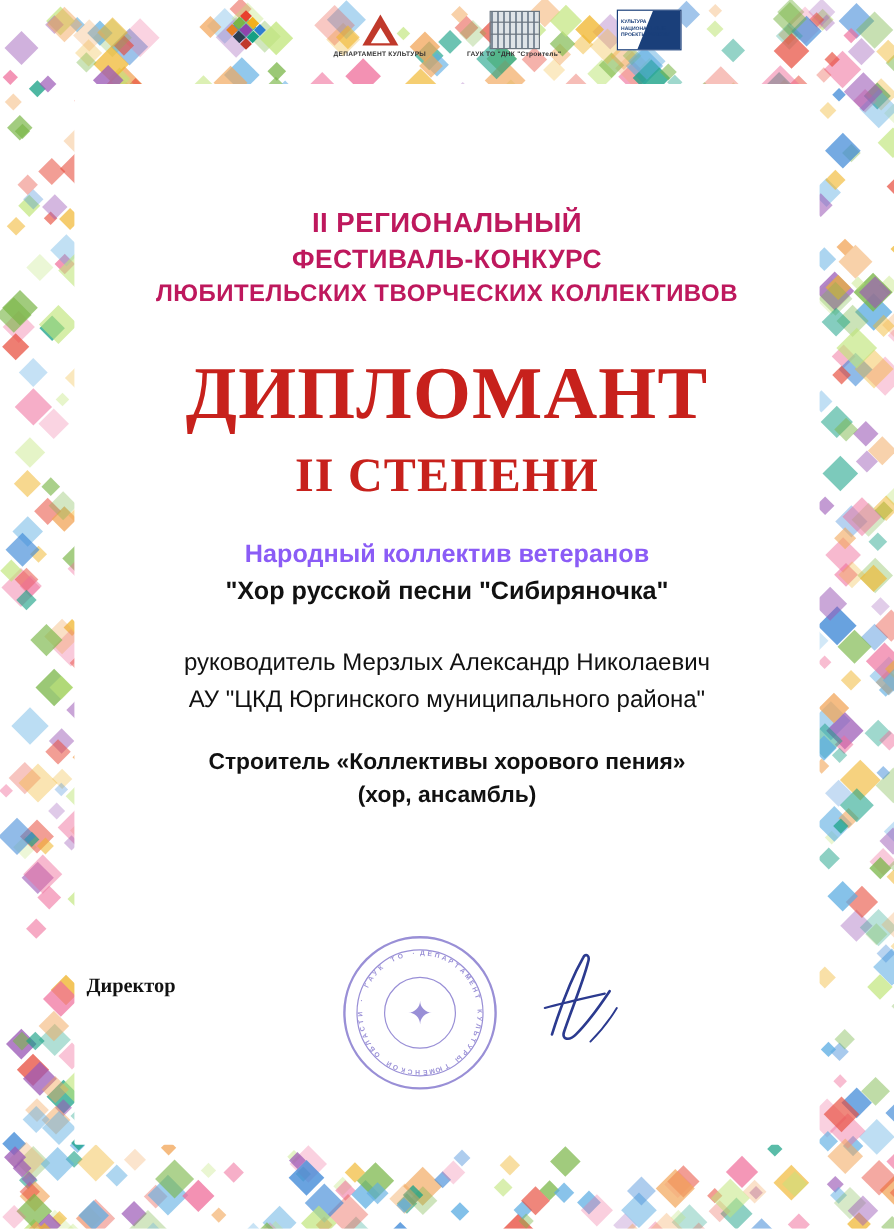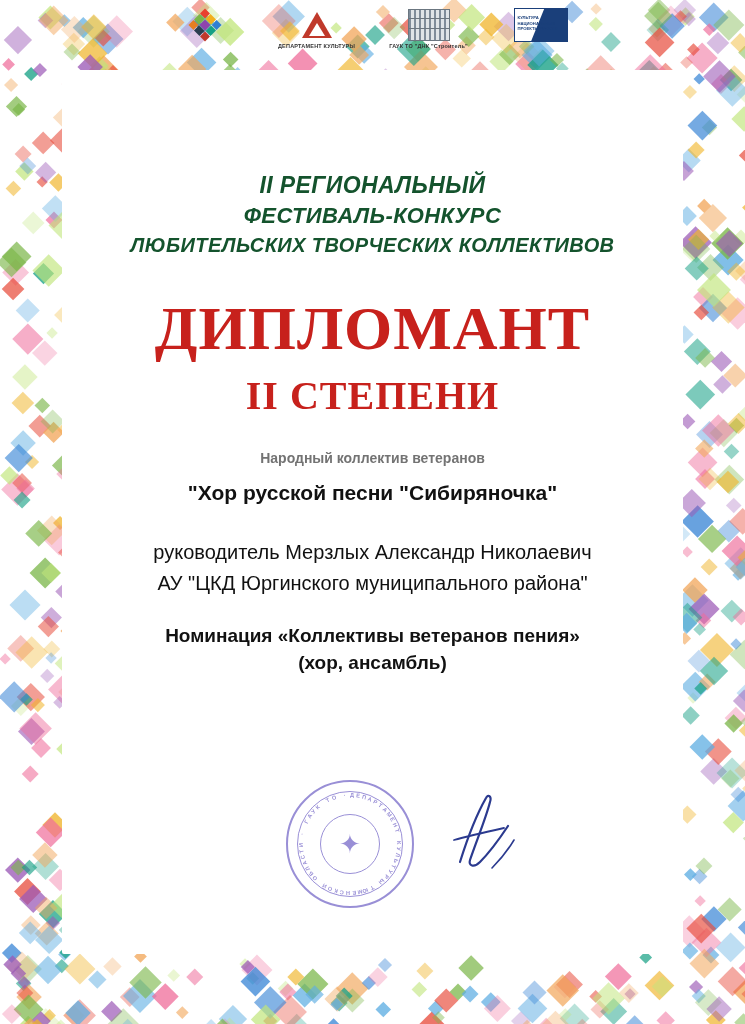--- a/index.html
+++ b/index.html
@@ -149,23 +149,22 @@
     position: absolute;
     left: 0; right: 0;
     top: 0;
     z-index: 6;
     text-align: center;
   }
 
   .festline {
     font-family: "Liberation Sans", sans-serif;
     font-weight: bold;
-    color: #14532d;
+    color: #be185d;
     letter-spacing: .4px;
-    font-style: italic;
   }
   .f1 { position:absolute; top:172px; left:0; right:0; font-size: 23px; }
   .f2 { position:absolute; top:203px; left:0; right:0; font-size: 22px; }
   .f3 { position:absolute; top:234px; left:0; right:0; font-size: 20px; }
 
   .diplomant {
     position: absolute;
     top: 297px; left: 0; right: 0;
     font-family: "Liberation Serif", serif;
     font-weight: bold;
@@ -179,21 +178,21 @@
     top: 372px; left: 0; right: 0;
     font-family: "Liberation Serif", serif;
     font-weight: bold;
     font-size: 40px;
     color: #c7211c;
     letter-spacing: 1px;
   }
 
   .rec1 {
     position: absolute; top: 450px; left: 0; right: 0;
-    font-size: 14px; font-weight: bold; color: #737373;
+    font-size: 21px; font-weight: bold; color: #8b5cf6;
   }
   .rec2 {
     position: absolute; top: 481px; left: 0; right: 0;
     font-size: 21px; font-weight: bold; color: #111;
   }
   .lead1 {
     position: absolute; top: 541px; left: 0; right: 0;
     font-size: 20px; color: #111;
   }
   .lead2 {
@@ -824,21 +823,21 @@
 
     <div class="diplomant">ДИПЛОМАНТ</div>
     <div class="degree">II СТЕПЕНИ</div>
 
     <div class="rec1">Народный коллектив ветеранов</div>
     <div class="rec2">"Хор русской песни "Сибиряночка"</div>
 
     <div class="lead1">руководитель Мерзлых Александр Николаевич</div>
     <div class="lead2">АУ "ЦКД Юргинского муниципального района"</div>
 
-    <div class="nom1">Номинация «Коллективы ветеранов пения»</div>
+    <div class="nom1">Строитель «Коллективы хорового пения»</div>
     <div class="nom2">(хор, ансамбль)</div>
   </div>
 
   <div class="stamp">
     <div class="stamp-ring-text" id="ringtext">
         <span style="transform: rotate(-90deg) translate(52px) rotate(90deg);">Д</span>
         <span style="transform: rotate(-82.8deg) translate(52px) rotate(90deg);">Е</span>
         <span style="transform: rotate(-75.6deg) translate(52px) rotate(90deg);">П</span>
         <span style="transform: rotate(-68.4deg) translate(52px) rotate(90deg);">А</span>
         <span style="transform: rotate(-61.2deg) translate(52px) rotate(90deg);">Р</span>
@@ -894,16 +893,17 @@
   <div class="autograph">
     <svg width="80" height="90" viewBox="0 0 80 90">
       <path d="M8 72 C 18 40, 26 22, 34 8 C 36 4, 40 6, 38 12 C 34 28, 24 52, 18 70 C 16 76, 22 78, 28 72 C 38 62, 48 48, 56 36" fill="none" stroke="#2b3a8f" stroke-width="2.2" stroke-linecap="round"></path>
       <path d="M2 50 C 16 46, 34 42, 52 38" fill="none" stroke="#2b3a8f" stroke-width="1.8" stroke-linecap="round"></path>
       <path d="M40 78 C 48 70, 56 60, 62 50" fill="none" stroke="#2b3a8f" stroke-width="1.6" stroke-linecap="round"></path>
     </svg>
   </div>
 
   <div class="sig">
     <div class="sig-left">
+      <div class="l1">Директор</div>
     </div>
   </div>
 
 </div>
 
 </body></html>

